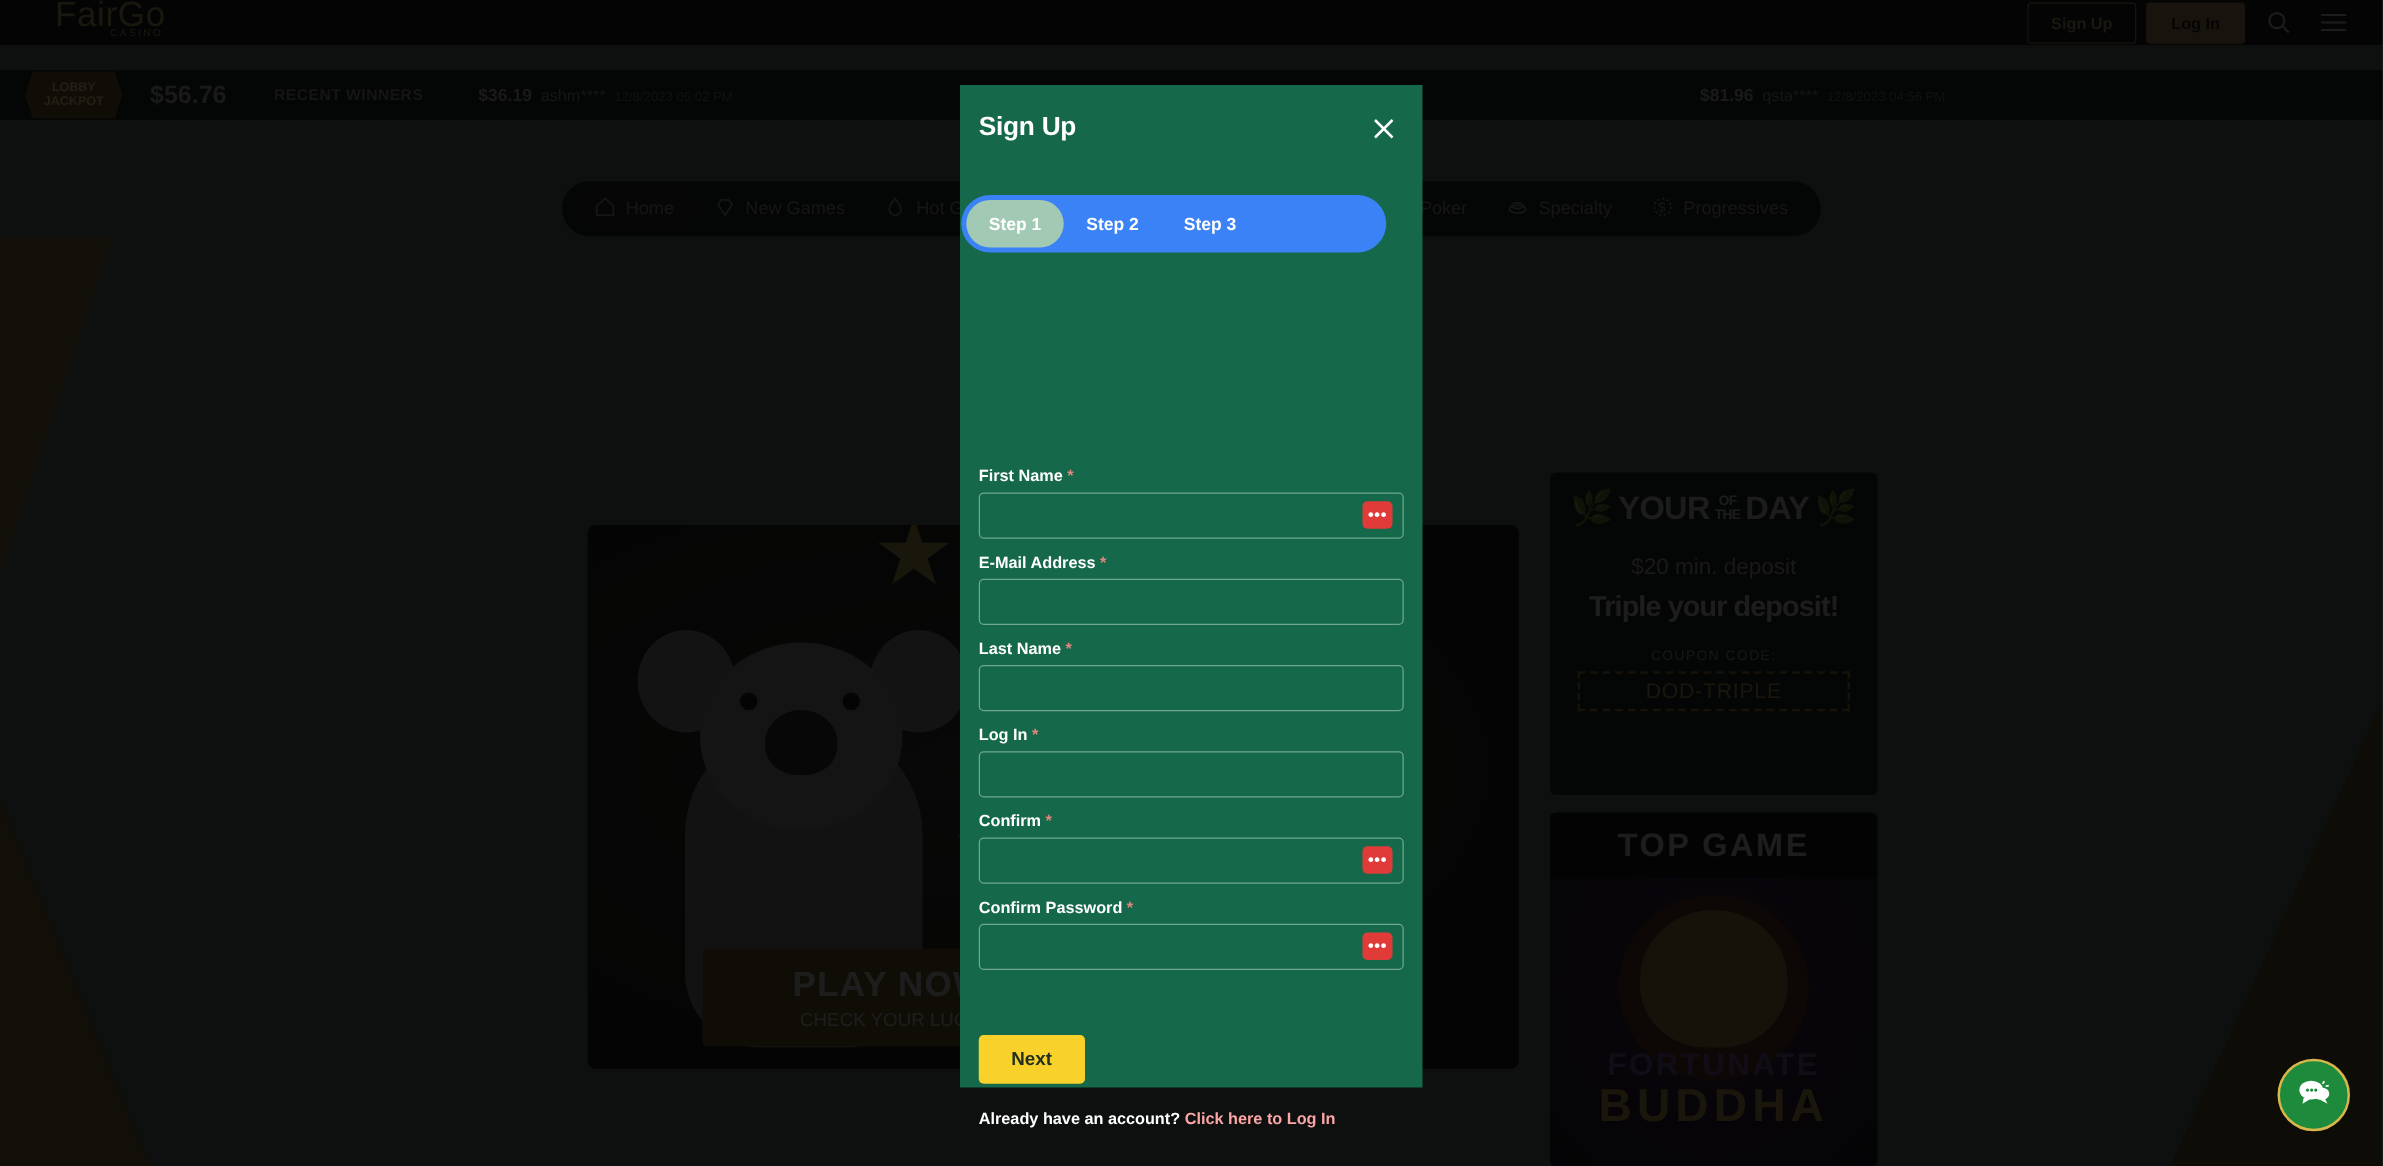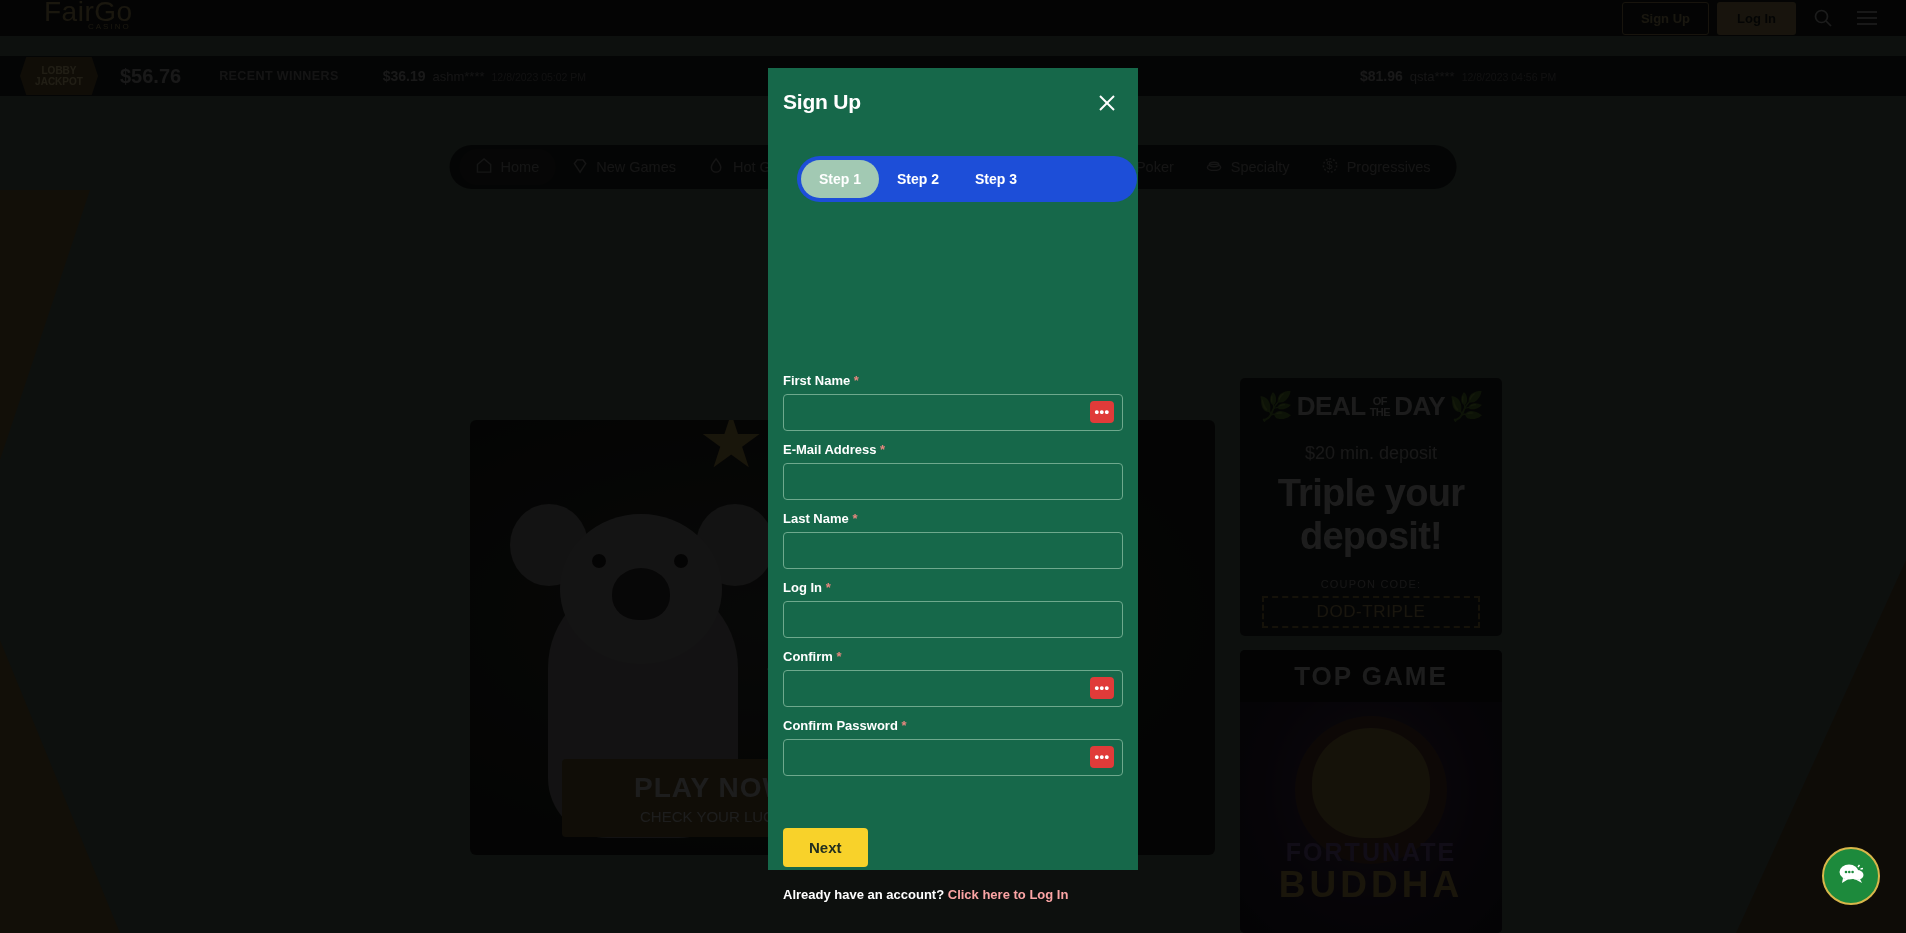--- a/index.html
+++ b/index.html
@@ -257,21 +257,21 @@
     overflow: hidden;
   }
   .promo-dod { top: 378px; height: 258px; padding-top: 12px; }
   .dod-title {
     display: flex; align-items: center; justify-content: center; gap: 4px;
     color: #cfcfcf; font-weight: 900; font-size: 26px; letter-spacing: -.5px;
   }
   .dod-title .small { font-size: 11px; line-height: 11px; text-align:center; font-weight: 800; }
   .leaf { color: #a5862f; font-size: 28px; }
   .dod-sub { text-align: center; color: #b7b7b7; font-size: 18px; margin-top: 20px; }
-  .dod-main { text-align: center; color: #dadada; font-size: 38px; font-weight: 800; margin-top: 8px; letter-spacing: -.7px; }
+  .dod-main { text-align: center; color: #dadada; font-size: 23px; font-weight: 800; margin-top: 8px; letter-spacing: -.7px; }
   .dod-cc { text-align: center; color: #a3a3a3; font-size: 11px; letter-spacing: 1.2px; margin-top: 20px; }
   .dod-code {
     margin: 6px 22px 0;
     border: 2px dashed #a5862f;
     color: #c4a254;
     text-align: center;
     font-size: 17px;
     padding: 4px 0;
     letter-spacing: .6px;
   }
@@ -341,23 +341,23 @@
   }
   .modal-close {
     position: absolute; right: 14px; top: 18px;
     width: 34px; height: 34px;
     display: flex; align-items: center; justify-content: center;
     cursor: pointer;
   }
   .modal-close svg { stroke: #fff; stroke-width: 2; }
 
   .steps {
-    position: absolute; left: 29px; top: 88px;
+    position: absolute; left: 1px; top: 88px;
     width: 340px; height: 46px;
-    background: #1d4ed8;
+    background: #3b82f6;
     border-radius: 23px;
     display: flex;
     align-items: center;
     padding: 0 4px;
     text-align: right;
   }
   .step {
     height: 38px;
     padding: 0 18px;
     border-radius: 19px;
@@ -545,21 +545,21 @@
       </div>
       <div class="hero-cta">
         <div class="t1">PLAY NOW</div>
         <div class="t2">CHECK YOUR LUCK</div>
       </div>
     </div>
 
     <div class="promo promo-dod">
       <div class="dod-title">
         <span class="leaf">🌿</span>
-        <span>DEAL</span>
+        <span>YOUR</span>
         <span class="small">
           <span>OF</span><br><span>THE</span>
         </span>
         <span>DAY</span>
         <span class="leaf">🌿</span>
       </div>
       <div class="dod-sub">$20 min. deposit</div>
       <div class="dod-main">Triple your deposit!</div>
       <div class="dod-cc">COUPON CODE:</div>
       <div class="dod-code">DOD-TRIPLE</div>

